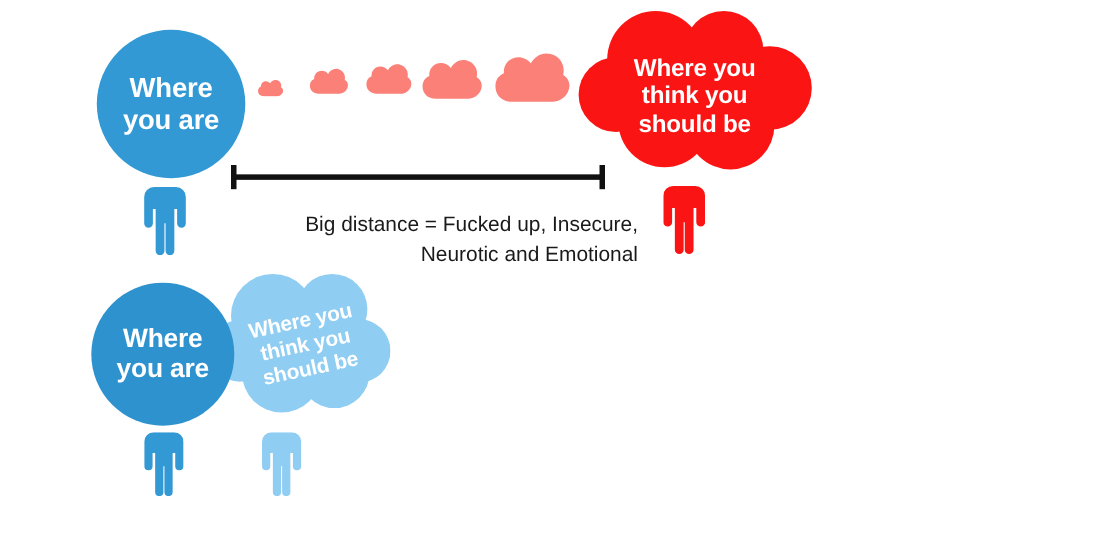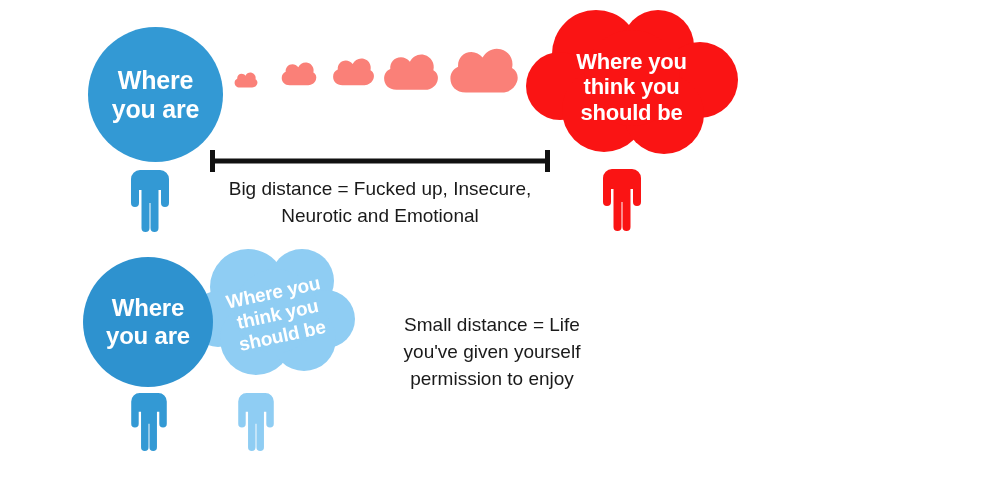--- a/index.html
+++ b/index.html
@@ -76,26 +76,27 @@
     width: 5px;
     height: 100%;
     background: #111111;
   }
   .measure .cap.left  { left: 0; }
   .measure .cap.right { right: 0; }
 
   
   .caption {
     position: absolute;
-    text-align: center;
+    text-align: right;
     color: #1a1a1a;
     font-family: "Liberation Sans", sans-serif;
     font-size: 19px;
     line-height: 1.42;
     white-space: pre-line;
+    margin-top: 16px;
   }
 
   
   #top-where-you-are {
     left: 88px; top: 27px;
     width: 135px; height: 135px;
     background: #3399D4;
   }
   #top-where-you-are .bubble-label { font-size: 25px; }
 
@@ -247,17 +248,14 @@
       <path fill="#3399D4" d="M9 0 H29 A9 9 0 0 1 38 9 V33 A4 4 0 0 1 30 33 V20 H27.5 V58 A4 4 0 0 1 19.5 58 V33 H18.5 V58 A4 4 0 0 1 10.5 58 V20 H8 V33 A4 4 0 0 1 0 33 V9 A9 9 0 0 1 9 0 Z"></path>
     </svg>
   </div>
 
   <div class="person" id="person-lightblue-bottom">
     <svg viewBox="0 0 38 62" xmlns="http://www.w3.org/2000/svg">
       <path fill="#8FCDF3" d="M9 0 H29 A9 9 0 0 1 38 9 V33 A4 4 0 0 1 30 33 V20 H27.5 V58 A4 4 0 0 1 19.5 58 V33 H18.5 V58 A4 4 0 0 1 10.5 58 V20 H8 V33 A4 4 0 0 1 0 33 V9 A9 9 0 0 1 9 0 Z"></path>
     </svg>
   </div>
 
-  <div class="caption" id="caption-small">Small distance = Life
-you've given yourself
-permission to enjoy</div>
 
 </div>
 
 </body></html>

